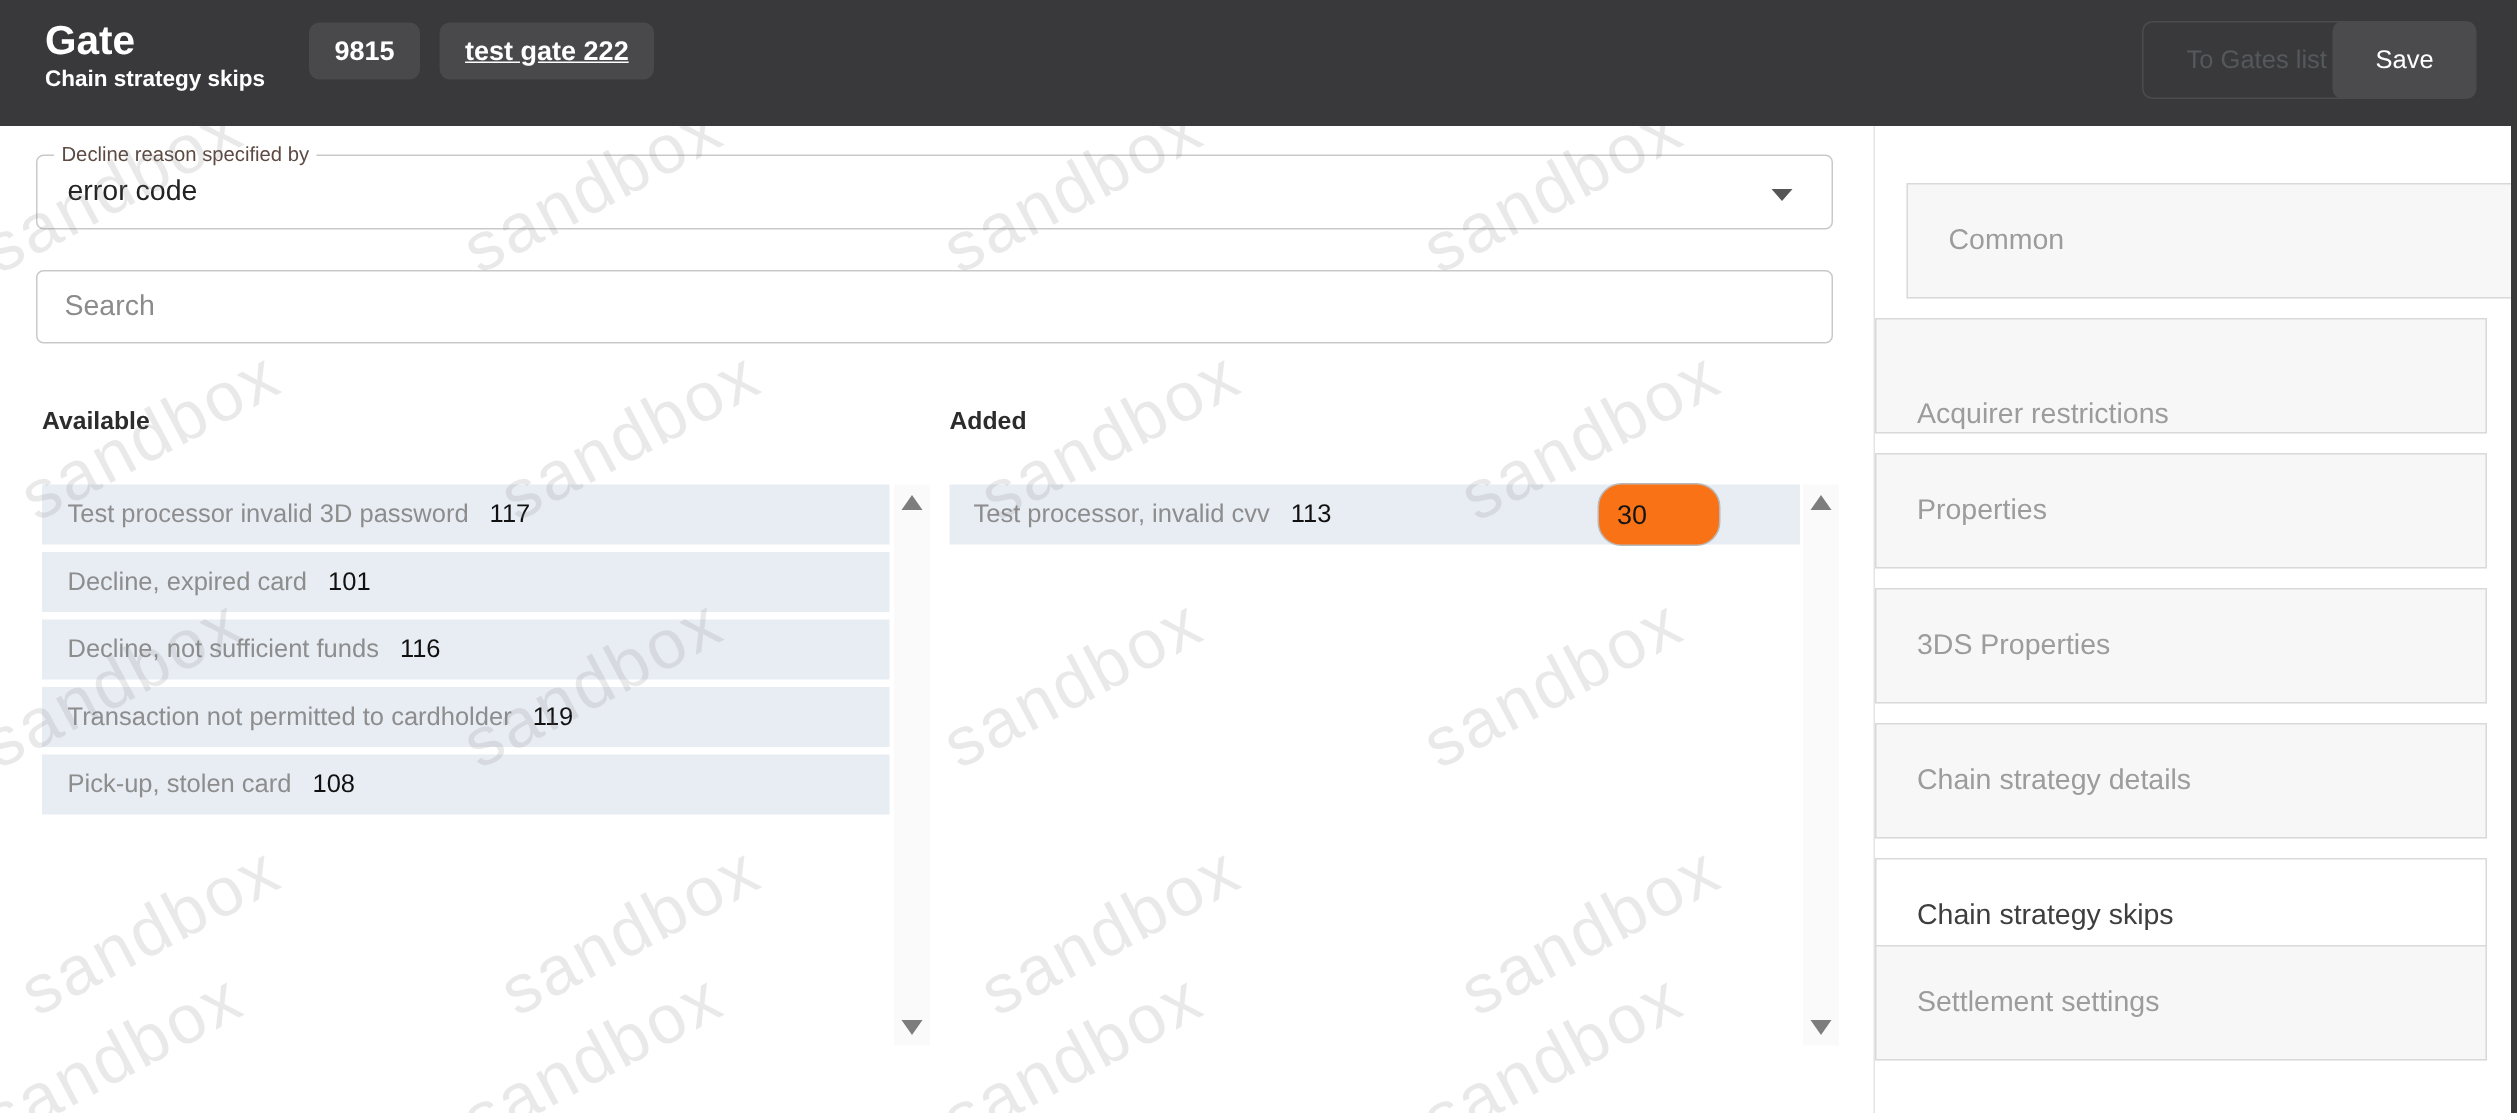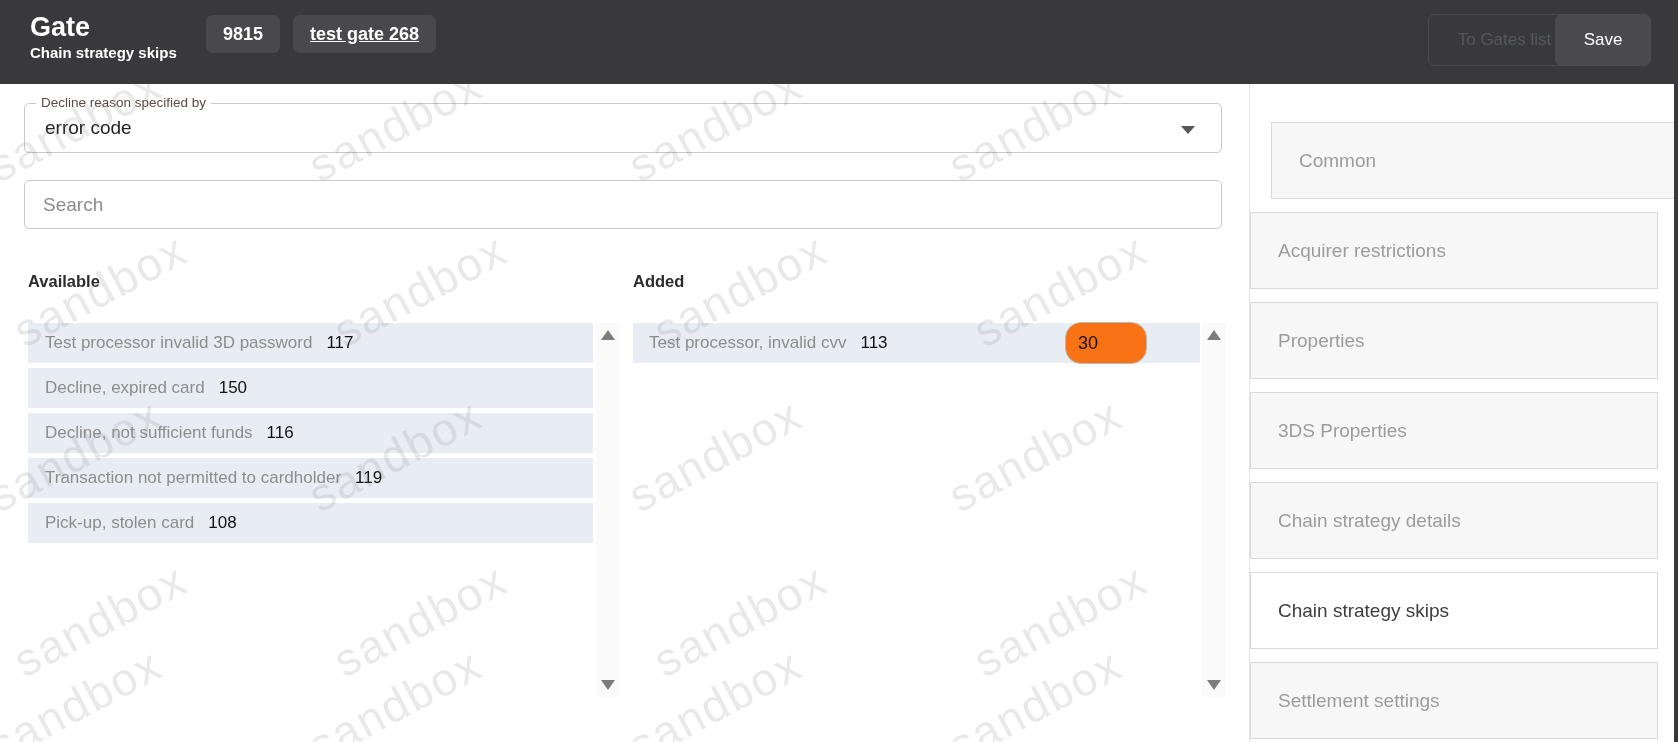--- a/index.html
+++ b/index.html
@@ -108,21 +108,21 @@
   </div>
 
 <div class="header">
   <div class="title-block">
     <div class="title">Gate</div>
     <div class="subtitle">Chain strategy skips</div>
   </div>
   <div class="chips">
     <div class="chip">9815</div>
     <div class="chip">
-        <a href="#">test gate 268</a>
+        <a href="#">test gate 222</a>
       </div>
   </div>
   <div class="btn-ghost">To Gates list</div>
   <div class="btn-save">Save</div>
 </div>
 
 <div class="select-field">
   <span class="select-label">Decline reason specified by</span>
   <span class="select-value">error code</span>
   <span class="caret-down"></span>
@@ -135,21 +135,21 @@
 <div class="list-heading heading-available">Available</div>
 <div class="list-heading heading-added">Added</div>
 
 <div id="availList">
     <div class="row avail-row" style="top: 323px;">
     <span class="name">Test processor invalid 3D password</span>
     <span class="code">117</span>
   </div>
     <div class="row avail-row" style="top: 368px;">
     <span class="name">Decline, expired card</span>
-    <span class="code">150</span>
+    <span class="code">101</span>
   </div>
     <div class="row avail-row" style="top: 413px;">
     <span class="name">Decline, not sufficient funds</span>
     <span class="code">116</span>
   </div>
     <div class="row avail-row" style="top: 458px;">
     <span class="name">Transaction not permitted to cardholder</span>
     <span class="code">119</span>
   </div>
     <div class="row avail-row" style="top: 503px;">
@@ -173,33 +173,33 @@
 
 <div class="scrollbar sb-added">
   <div class="arrow arrow-up"></div>
   <div class="arrow arrow-down"></div>
 </div>
 
 <div class="sidebar" id="sidebar">
     <div class="side-item" style="top: 38px; margin-left: 21px;">
     <span>Common</span>
   </div>
-    <div class="side-item" style="top: 128px;">
+    <div class="side-item" style="top: 128px; align-items: flex-end;">
     <span>Acquirer restrictions</span>
   </div>
     <div class="side-item" style="top: 218px;">
     <span>Properties</span>
   </div>
     <div class="side-item" style="top: 308px;">
     <span>3DS Properties</span>
   </div>
     <div class="side-item" style="top: 398px;">
     <span>Chain strategy details</span>
   </div>
     <div class="side-item active" style="top: 488px;">
     <span>Chain strategy skips</span>
   </div>
-    <div class="side-item" style="top: 578px; text-align: center;">
+    <div class="side-item" style="top: 546px; text-align: center;">
     <span>Settlement settings</span>
   </div>
   </div>
 
 <div class="right-strip"></div>
 
 </body></html>

